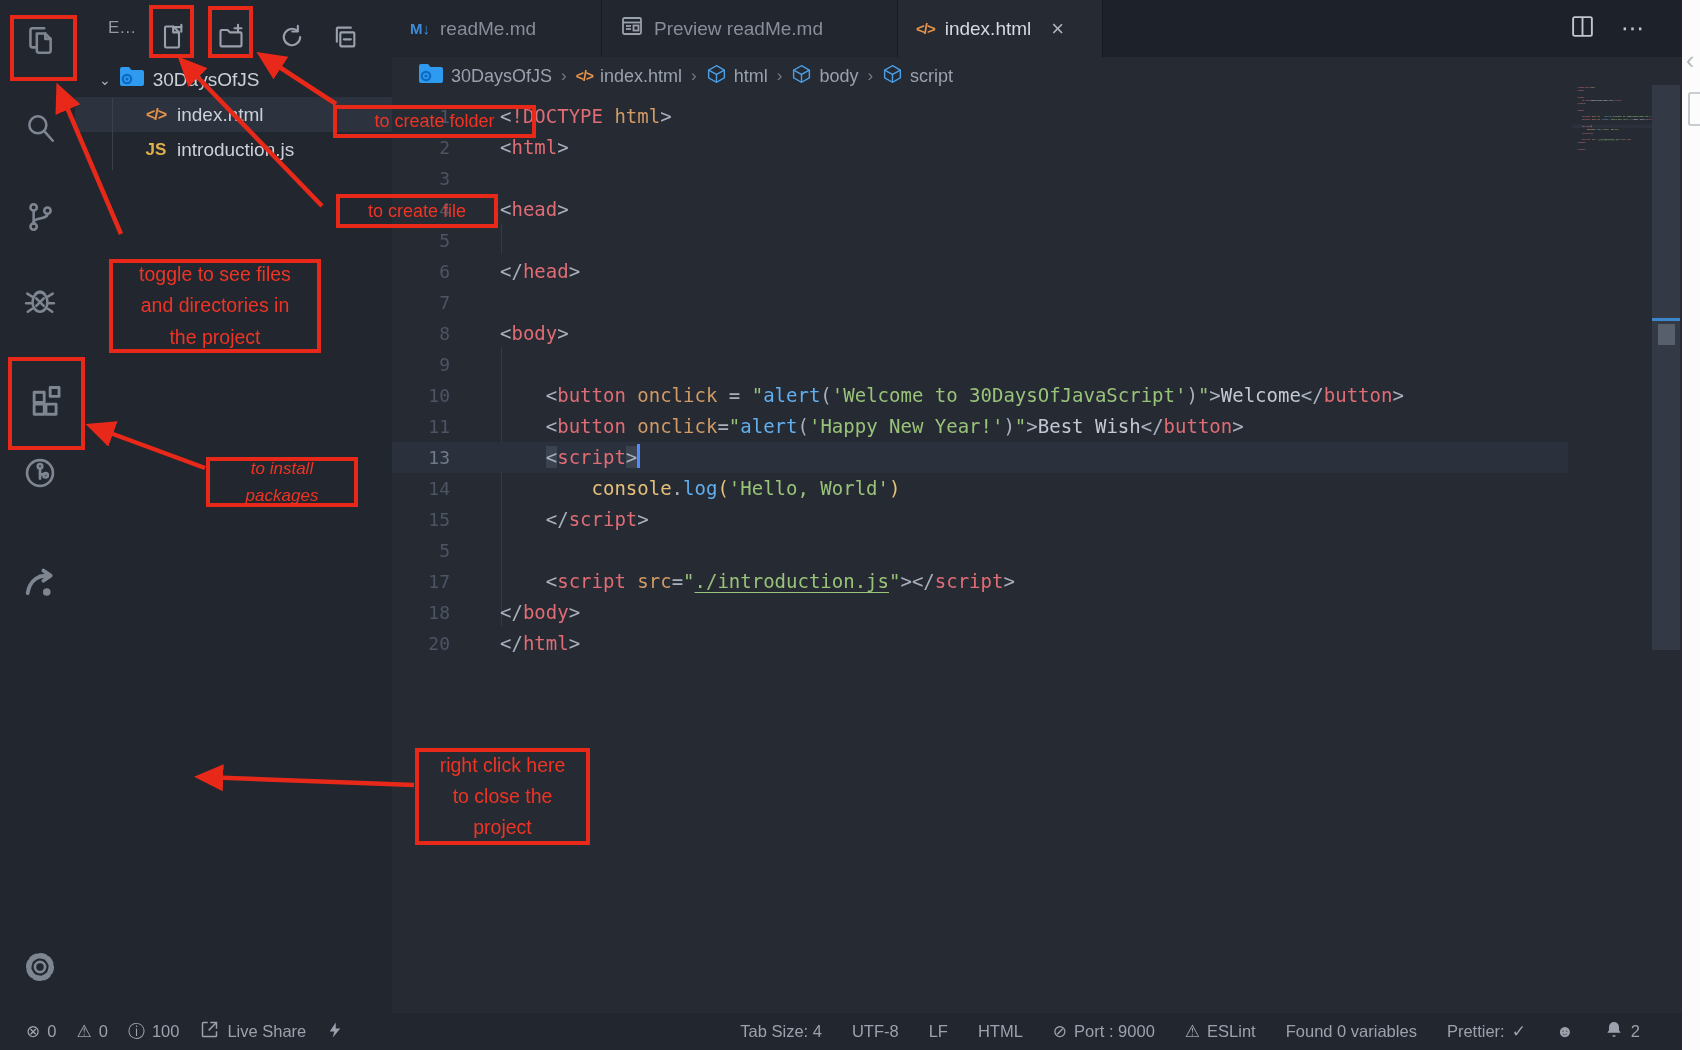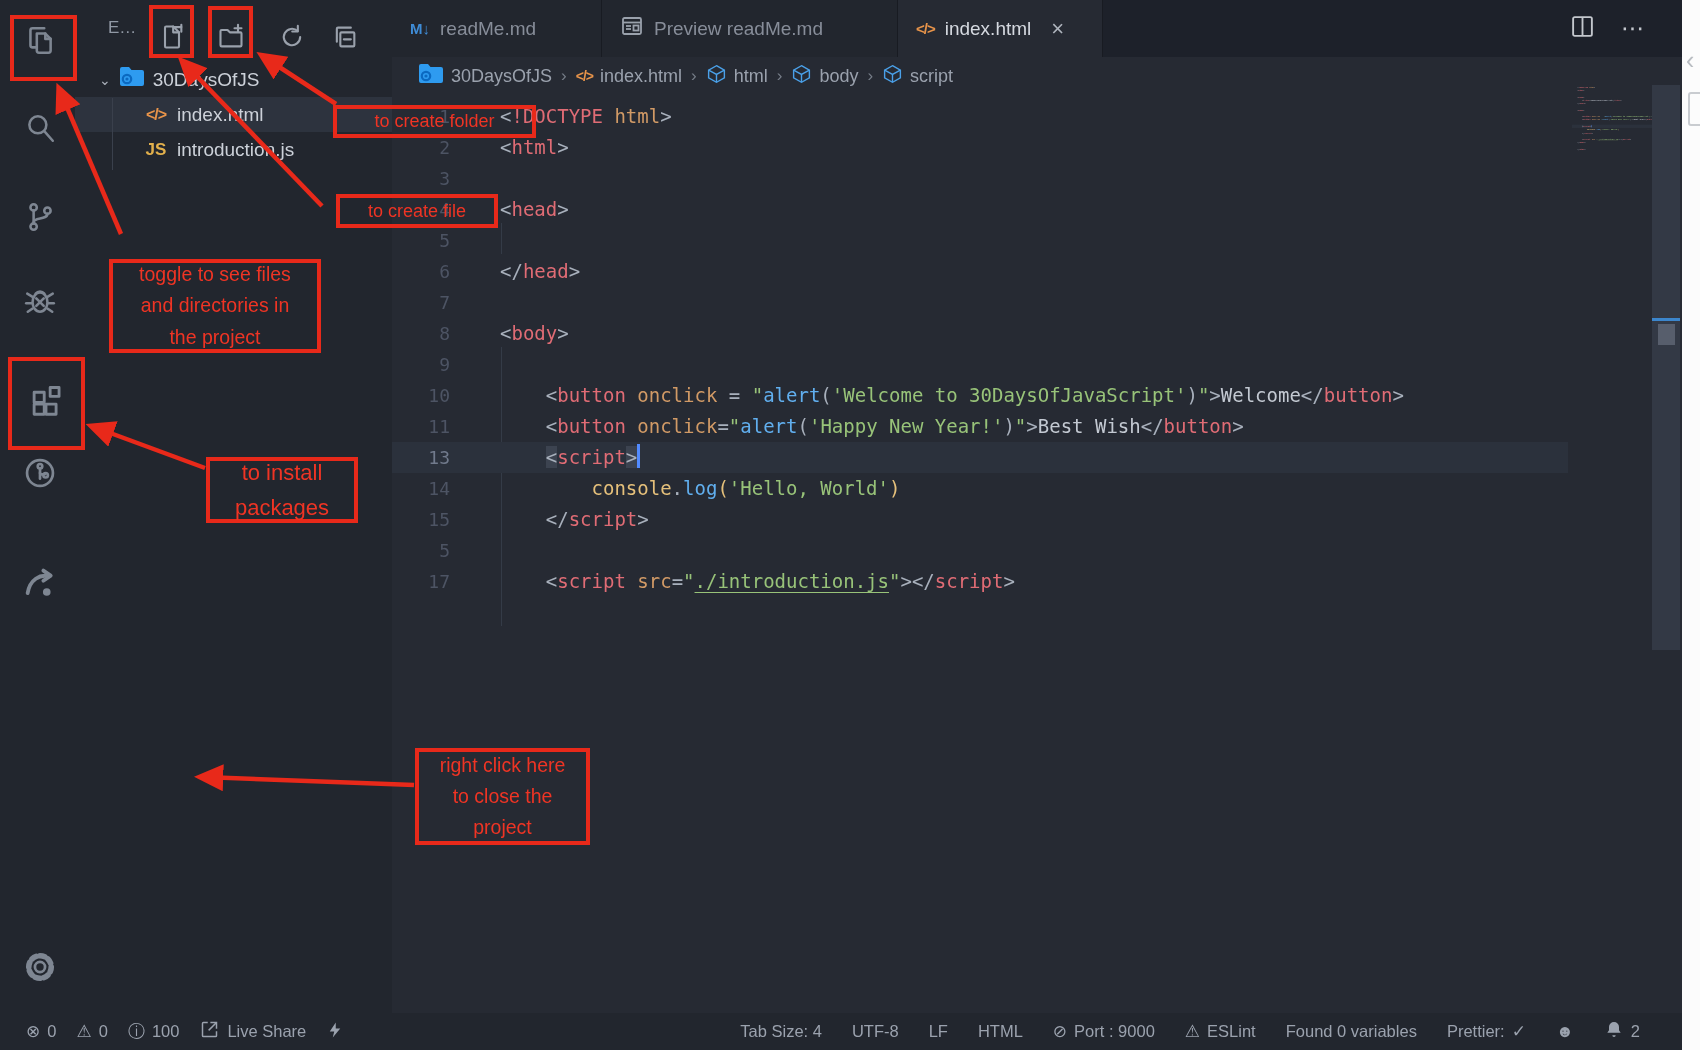--- a/index.html
+++ b/index.html
@@ -300,20 +300,22 @@
         <div class="line"><span class="ln">7</span><span class="codetext"></span></div>
         <div class="line"><span class="ln">8</span><span class="codetext"><span class="tk-p">&lt;</span><span class="tk-tag">body</span><span class="tk-p">&gt;</span></span></div>
         <div class="line"><span class="ln">9</span><span class="codetext"></span></div>
         <div class="line"><span class="ln">10</span><span class="codetext"><span class="tk-p">    &lt;</span><span class="tk-tag">button</span><span class="tk-txt"> </span><span class="tk-attr">onclick</span><span class="tk-p"> = </span><span class="tk-str">"</span><span class="tk-fn">alert</span><span class="tk-p">(</span><span class="tk-str">'Welcome to 30DaysOfJavaScript'</span><span class="tk-p">)</span><span class="tk-str">"</span><span class="tk-p">&gt;</span><span class="tk-txt">Welcome</span><span class="tk-p">&lt;/</span><span class="tk-tag">button</span><span class="tk-p">&gt;</span></span></div>
         <div class="line"><span class="ln">11</span><span class="codetext"><span class="tk-p">    &lt;</span><span class="tk-tag">button</span><span class="tk-txt"> </span><span class="tk-attr">onclick</span><span class="tk-p">=</span><span class="tk-str">"</span><span class="tk-fn">alert</span><span class="tk-p">(</span><span class="tk-str">'Happy New Year!'</span><span class="tk-p">)</span><span class="tk-str">"</span><span class="tk-p">&gt;</span><span class="tk-txt">Best Wish</span><span class="tk-p">&lt;/</span><span class="tk-tag">button</span><span class="tk-p">&gt;</span></span></div>
         <div class="line current"><span class="ln">13</span><span class="codetext"><span class="tk-p">    </span><span class="tk-mh">&lt;</span><span class="tk-tag">script</span><span class="tk-mh">&gt;</span><span class="cursor"></span></span></div>
         <div class="line"><span class="ln">14</span><span class="codetext"><span class="tk-p">        </span><span class="tk-obj">console</span><span class="tk-p">.</span><span class="tk-fn">log</span><span class="tk-obj">(</span><span class="tk-str">'Hello, World'</span><span class="tk-obj">)</span></span></div>
         <div class="line"><span class="ln">15</span><span class="codetext"><span class="tk-p">    &lt;/</span><span class="tk-tag">script</span><span class="tk-p">&gt;</span></span></div>
         <div class="line"><span class="ln">5</span><span class="codetext"></span></div>
         <div class="line"><span class="ln">17</span><span class="codetext"><span class="tk-p">    &lt;</span><span class="tk-tag">script</span><span class="tk-txt"> </span><span class="tk-attr">src</span><span class="tk-p">=</span><span class="tk-str">"</span><span class="tk-link">./introduction.js</span><span class="tk-str">"</span><span class="tk-p">&gt;</span><span class="tk-p">&lt;/</span><span class="tk-tag">script</span><span class="tk-p">&gt;</span></span></div>
+        <div class="line"><span class="ln">18</span><span class="codetext"><span class="tk-p">&lt;/</span><span class="tk-tag">body</span><span class="tk-p">&gt;</span></span></div>
+        <div class="line"><span class="ln">20</span><span class="codetext"><span class="tk-p">&lt;/</span><span class="tk-tag">html</span><span class="tk-p">&gt;</span></span></div>
       </div>
   </div>
   <div id="minimap">
       <div id="minimap-inner">
         <div id="code">
           <div class="line"><span class="codetext"><span class="tk-p">&lt;</span><span class="tk-doc">!DOCTYPE</span><span class="tk-p"> </span><span class="tk-attr">html</span><span class="tk-p">&gt;</span></span></div>
           <div class="line"><span class="codetext"><span class="tk-p">&lt;</span><span class="tk-tag">html</span><span class="tk-p">&gt;</span></span></div>
           <div class="line"><span class="codetext"></span></div>
           <div class="line"><span class="codetext"><span class="tk-p">&lt;</span><span class="tk-tag">head</span><span class="tk-p">&gt;</span></span></div>
           <div class="line"><span class="codetext"><span class="tk-p">    &lt;</span><span class="tk-tag">title</span><span class="tk-p">&gt;</span><span class="tk-txt">30DaysOfJavaScript</span><span class="tk-p">&lt;/</span><span class="tk-tag">title</span><span class="tk-p">&gt;</span></span></div>
@@ -429,18 +431,18 @@
 <div id="annotation-layer">
     <div class="ann-box" style="left: 10px; top: 15px; width: 67px; height: 66px;"></div>
     <div class="ann-box" style="left: 149px; top: 5px; width: 45px; height: 53px;"></div>
     <div class="ann-box" style="left: 208px; top: 6px; width: 45px; height: 52px;"></div>
     <div class="ann-box" style="left: 8px; top: 357px; width: 77px; height: 93px;"></div>
     <div class="ann-box" style="left: 333px; top: 105px; width: 203px; height: 33px; font-size: 18px;">to create folder</div>
     <div class="ann-box" style="left: 336px; top: 194px; width: 162px; height: 34px; font-size: 18px;">to create file</div>
     <div class="ann-box" style="left: 109px; top: 259px; width: 212px; height: 94px; font-size: 19.5px;">toggle to see files
 and directories in
 the project</div>
-    <div class="ann-box" style="left: 206px; top: 457px; width: 152px; height: 66px; font-size: 22px;">to install
+    <div class="ann-box" style="left: 206px; top: 457px; width: 152px; height: 50px; font-size: 17px; font-style: italic;">to install
 packages</div>
     <div class="ann-box" style="left: 415px; top: 748px; width: 175px; height: 97px; font-size: 19.5px;">right click here
 to close the
 project</div>
   </div>
 
 </body></html>

